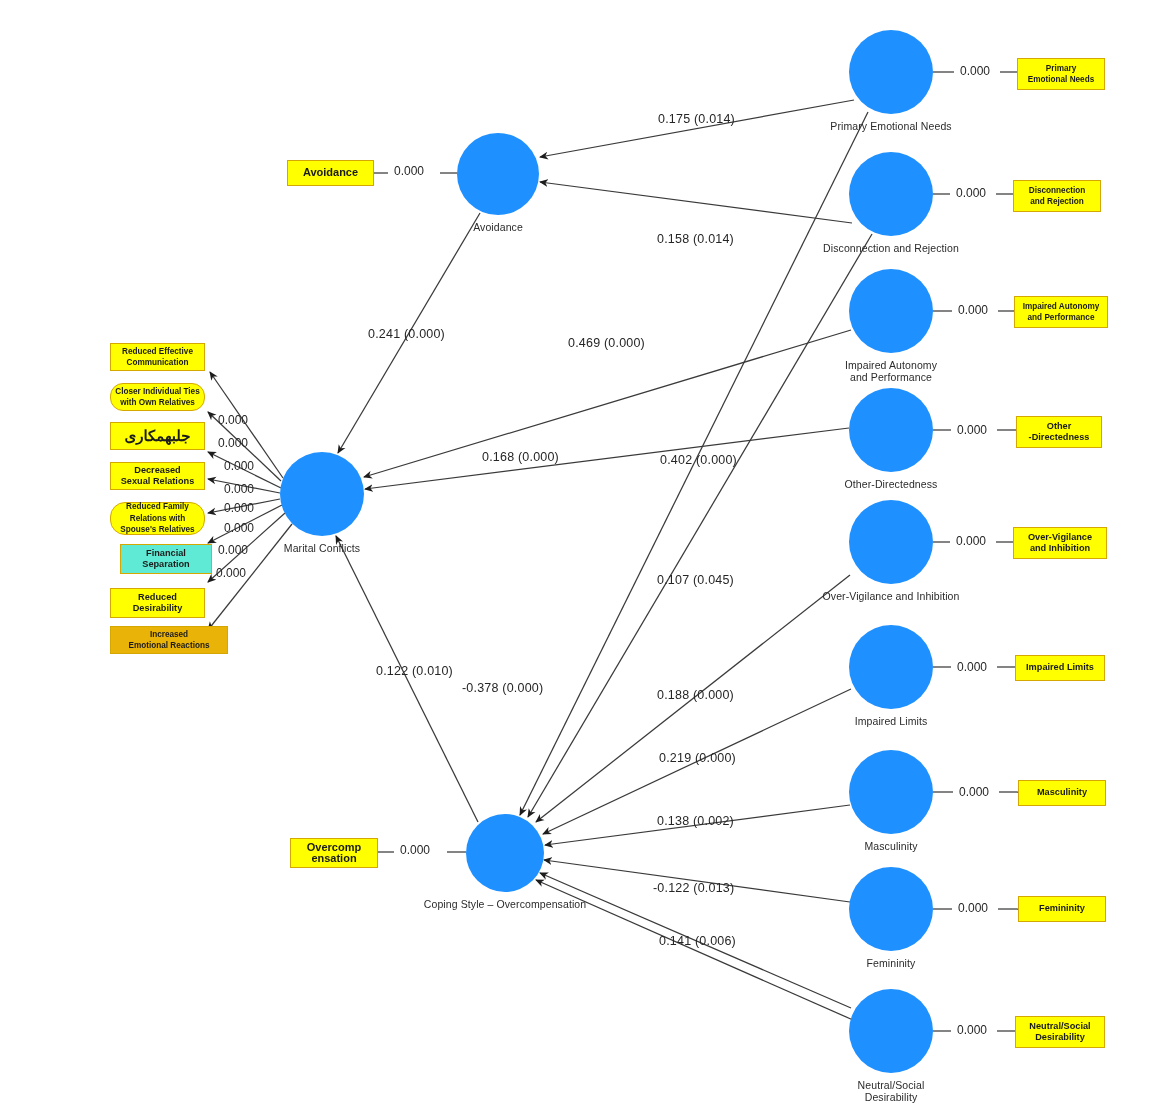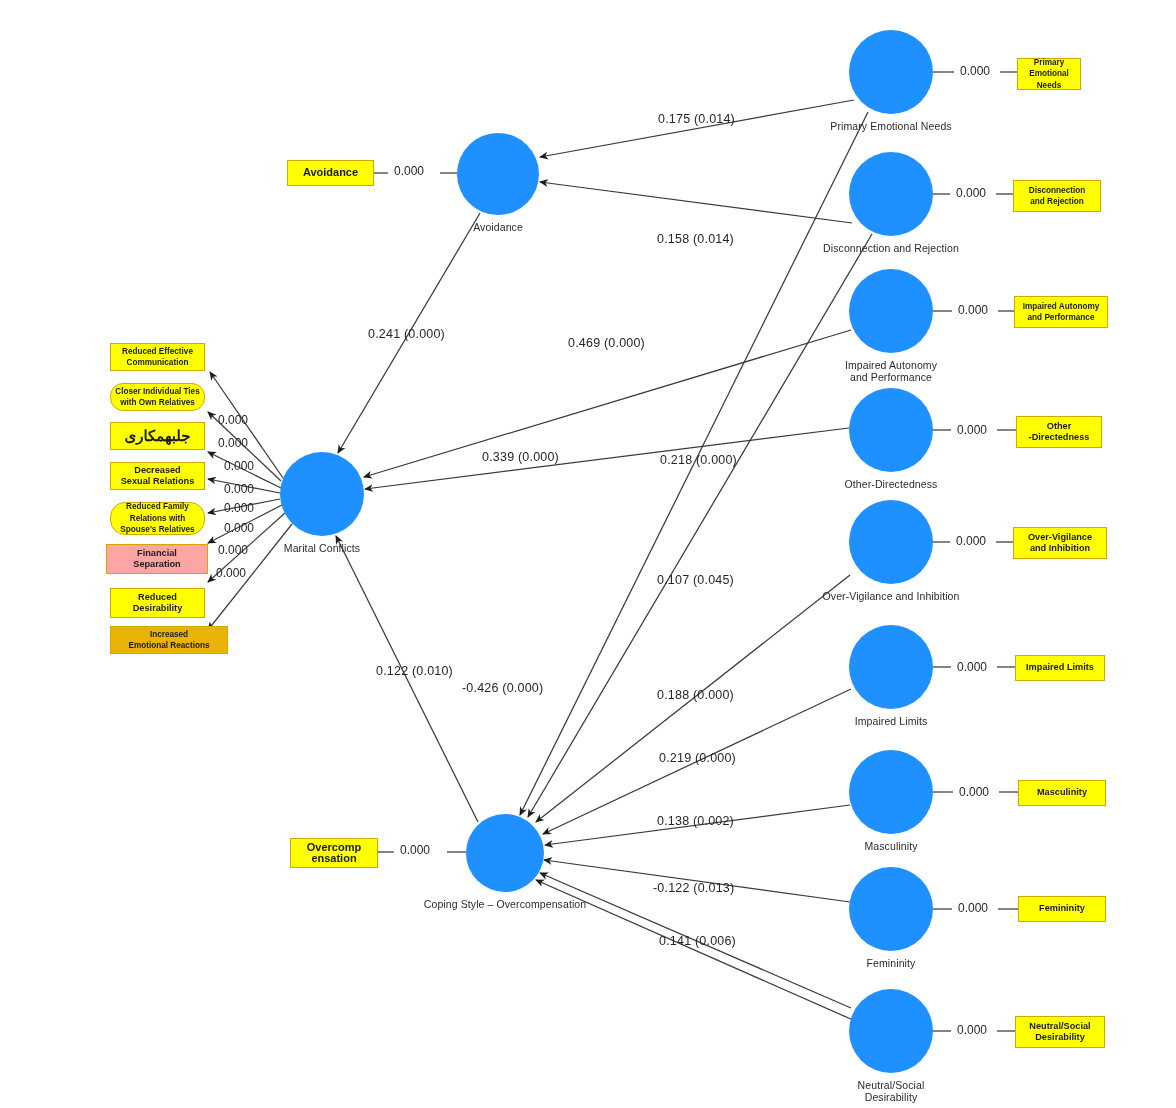--- a/index.html
+++ b/index.html
@@ -181,27 +181,27 @@
       <div class="ybox sm" style="left: 110px; top: 343px; width: 95px; height: 28px; background: rgb(255, 255, 0); border-color: rgb(212, 168, 0);">Reduced Effective
 Communication</div>
       <div class="ybox sm" style="left: 110px; top: 383px; width: 95px; height: 28px; background: rgb(255, 255, 0); border-color: rgb(212, 168, 0); border-radius: 13px;">Closer Individual Ties
 with Own Relatives</div>
       <div class="ybox fa" style="left: 110px; top: 422px; width: 95px; height: 28px; background: rgb(255, 255, 0); border-color: rgb(212, 168, 0);">جلبهمکاری</div>
       <div class="ybox md" style="left: 110px; top: 462px; width: 95px; height: 28px; background: rgb(255, 255, 0); border-color: rgb(212, 168, 0);">Decreased
 Sexual Relations</div>
       <div class="ybox sm" style="left: 110px; top: 502px; width: 95px; height: 33px; background: rgb(255, 255, 0); border-color: rgb(212, 168, 0); border-radius: 15px;">Reduced Family
 Relations with
 Spouse's Relatives</div>
-      <div class="ybox md" style="left: 106px; top: 544px; width: 102px; height: 30px; background: #fca5a5; border-color: rgb(212, 168, 0);">Financial
+      <div class="ybox md" style="left: 120px; top: 544px; width: 92px; height: 30px; background: #5eead4; border-color: rgb(212, 168, 0);">Financial
 Separation</div>
       <div class="ybox md" style="left: 110px; top: 588px; width: 95px; height: 30px; background: rgb(255, 255, 0); border-color: rgb(212, 168, 0);">Reduced
 Desirability</div>
       <div class="ybox sm" style="left: 110px; top: 626px; width: 118px; height: 28px; background: #eab308; border-color: rgb(212, 168, 0);">Increased
 Emotional Reactions</div>
-      <div class="ybox sm" style="left: 1017px; top: 58px; width: 64px; height: 32px; background: rgb(255, 255, 0); border-color: rgb(212, 168, 0);">Primary
+      <div class="ybox sm" style="left: 1017px; top: 58px; width: 88px; height: 32px; background: rgb(255, 255, 0); border-color: rgb(212, 168, 0);">Primary
 Emotional Needs</div>
       <div class="ybox sm" style="left: 1013px; top: 180px; width: 88px; height: 32px; background: rgb(255, 255, 0); border-color: rgb(212, 168, 0);">Disconnection
 and Rejection</div>
       <div class="ybox sm" style="left: 1014px; top: 296px; width: 94px; height: 32px; background: rgb(255, 255, 0); border-color: rgb(212, 168, 0);">Impaired Autonomy
 and Performance</div>
       <div class="ybox md" style="left: 1016px; top: 416px; width: 86px; height: 32px; background: rgb(255, 255, 0); border-color: rgb(212, 168, 0);">Other
 -Directedness</div>
       <div class="ybox md" style="left: 1013px; top: 527px; width: 94px; height: 32px; background: rgb(255, 255, 0); border-color: rgb(212, 168, 0);">Over-Vigilance
 and Inhibition</div>
       <div class="ybox md" style="left: 1015px; top: 655px; width: 90px; height: 26px; background: rgb(255, 255, 0); border-color: rgb(212, 168, 0);">Impaired Limits</div>
@@ -229,25 +229,25 @@
       <div class="load-label" style="left: 957px; top: 660px;">0.000</div>
       <div class="load-label" style="left: 959px; top: 785px;">0.000</div>
       <div class="load-label" style="left: 958px; top: 901px;">0.000</div>
       <div class="load-label" style="left: 957px; top: 1023px;">0.000</div>
     </div>
   <div id="plabels">
       <div class="edge-label" style="left: 658px; top: 112px;">0.175 (0.014)</div>
       <div class="edge-label" style="left: 657px; top: 232px;">0.158 (0.014)</div>
       <div class="edge-label" style="left: 368px; top: 327px;">0.241 (0.000)</div>
       <div class="edge-label" style="left: 568px; top: 336px;">0.469 (0.000)</div>
-      <div class="edge-label" style="left: 482px; top: 450px;">0.339 (0.000)</div>
-      <div class="edge-label" style="left: 660px; top: 453px;">0.218 (0.000)</div>
+      <div class="edge-label" style="left: 482px; top: 450px;">0.168 (0.000)</div>
+      <div class="edge-label" style="left: 660px; top: 453px;">0.402 (0.000)</div>
       <div class="edge-label" style="left: 657px; top: 573px;">0.107 (0.045)</div>
       <div class="edge-label" style="left: 376px; top: 664px;">0.122 (0.010)</div>
-      <div class="edge-label" style="left: 462px; top: 681px;">-0.426 (0.000)</div>
+      <div class="edge-label" style="left: 462px; top: 681px;">-0.378 (0.000)</div>
       <div class="edge-label" style="left: 657px; top: 688px;">0.188 (0.000)</div>
       <div class="edge-label" style="left: 659px; top: 751px;">0.219 (0.000)</div>
       <div class="edge-label" style="left: 657px; top: 814px;">0.138 (0.002)</div>
       <div class="edge-label" style="left: 653px; top: 881px;">-0.122 (0.013)</div>
       <div class="edge-label" style="left: 659px; top: 934px;">0.141 (0.006)</div>
     </div>
 
 </div>
 
 </body></html>

